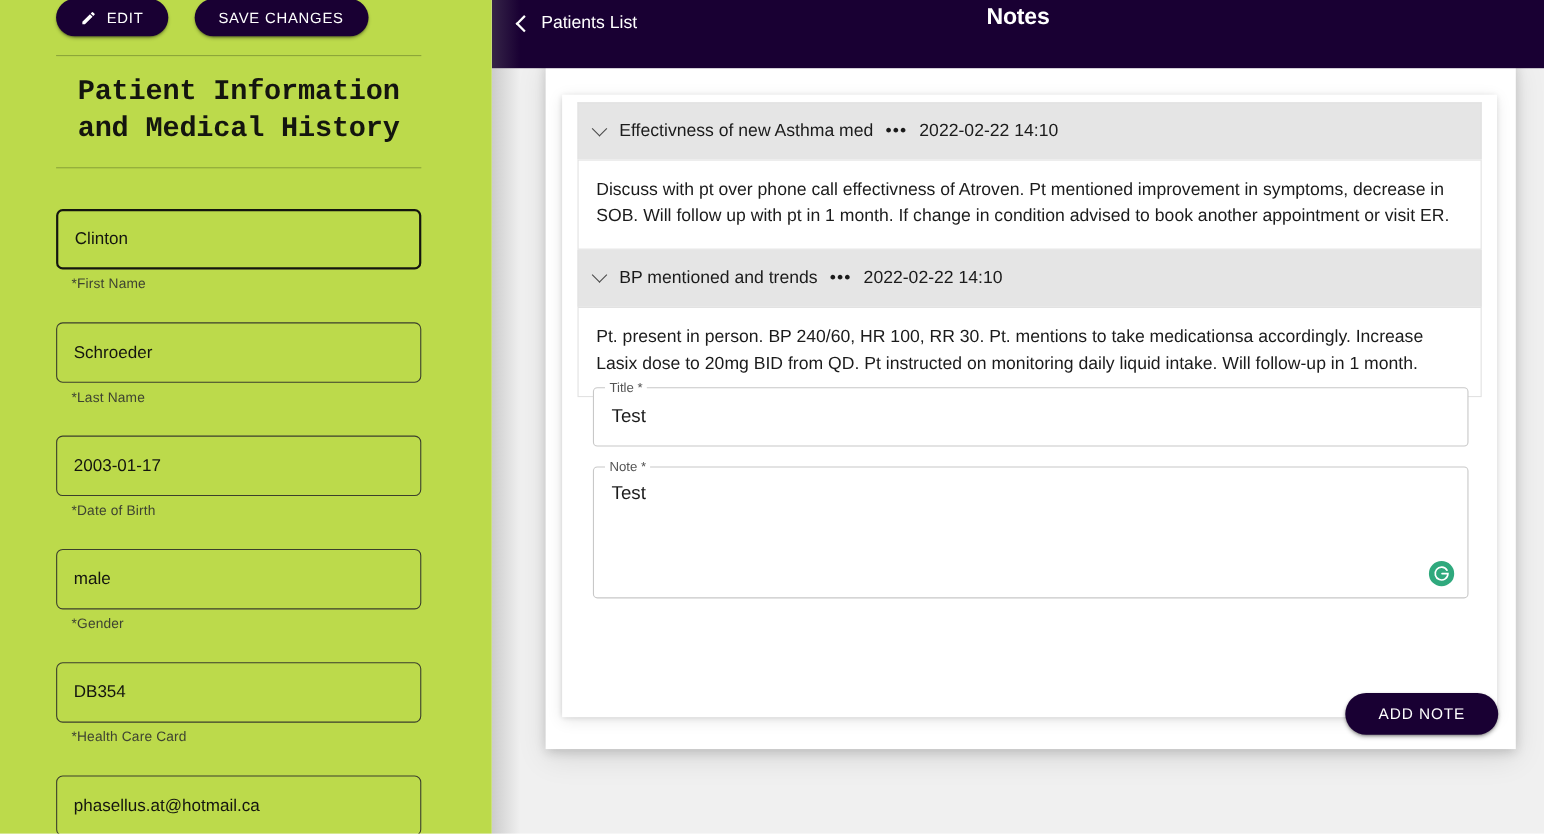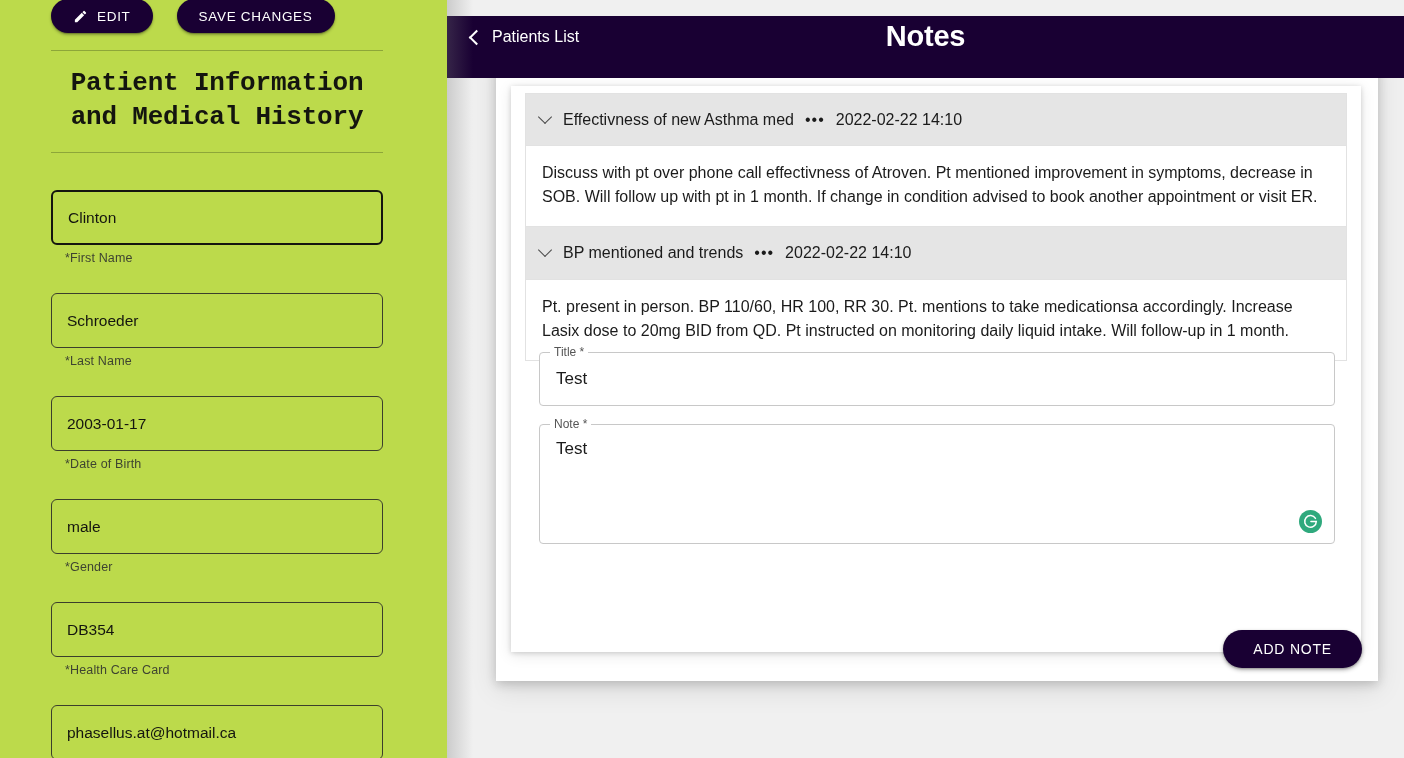--- a/index.html
+++ b/index.html
@@ -97,40 +97,40 @@
 
   
   .main {
     position: absolute; left: 447px; top: 0;
     width: 957px; height: 758px;
     background: #f0f0f0;
     overflow: hidden;
   }
 
   .topbar {
-    position: absolute; left: 0; top: 16px;
+    position: absolute; left: 0; top: 0;
     width: 957px; height: 62px;
     background: #190033;
     color: #ffffff;
     z-index: 3;
   }
   .back-link {
     position: absolute; left: 18px; top: 8px;
     display: flex; align-items: center; gap: 10px;
     color: #ffffff; font-size: 16px;
     cursor: pointer;
     padding: 4px 6px;
   }
   .chev-left { display: inline-block; width: 11px; height: 11px;
     border-left: 2.2px solid #fff; border-bottom: 2.2px solid #fff;
     transform: rotate(45deg); margin-top: 0px; }
   .topbar-title {
     position: absolute; left: 0; top: 4px; width: 957px;
     text-align: center;
-    font-size: 29px; font-weight: bold; color: #ffffff;
+    font-size: 21px; font-weight: bold; color: #ffffff;
     letter-spacing: -.2px;
   }
 
   
   .outer-card {
     position: absolute; left: 49px; top: 54px;
     width: 882px; height: 627px;
     background: #ffffff;
     box-shadow: 0 3px 10px rgba(0,0,0,.18), 0 8px 26px rgba(0,0,0,.10);
     z-index: 2;
@@ -305,21 +305,21 @@
             <span class="note-date">2022-02-22 14:10</span>
           </div>
           <div class="note-body">Discuss with pt over phone call effectivness of Atroven. Pt mentioned improvement in symptoms, decrease in SOB. Will follow up with pt in 1 month. If change in condition advised to book another appointment or visit ER.</div>
 
           <div class="note-header" style="border-top:none;">
             <span class="chev-down"></span>
             <span class="note-title">BP mentioned and trends</span>
             <span class="note-dots">•••</span>
             <span class="note-date">2022-02-22 14:10</span>
           </div>
-          <div class="note-body">Pt. present in person. BP 110/60, HR 100, RR 30. Pt. mentions to take medicationsa accordingly. Increase Lasix dose to 20mg BID from QD. Pt instructed on monitoring daily liquid intake. Will follow-up in 1 month.</div>
+          <div class="note-body">Pt. present in person. BP 240/60, HR 100, RR 30. Pt. mentions to take medicationsa accordingly. Increase Lasix dose to 20mg BID from QD. Pt instructed on monitoring daily liquid intake. Will follow-up in 1 month.</div>
         </div>
 
         <div class="form-area">
           <div class="mat-field" id="title-field">
             <span class="legend">Title *</span>
             <span class="mat-value">Test</span>
           </div>
 
           <div class="mat-field" id="note-field">
             <span class="legend">Note *</span>

